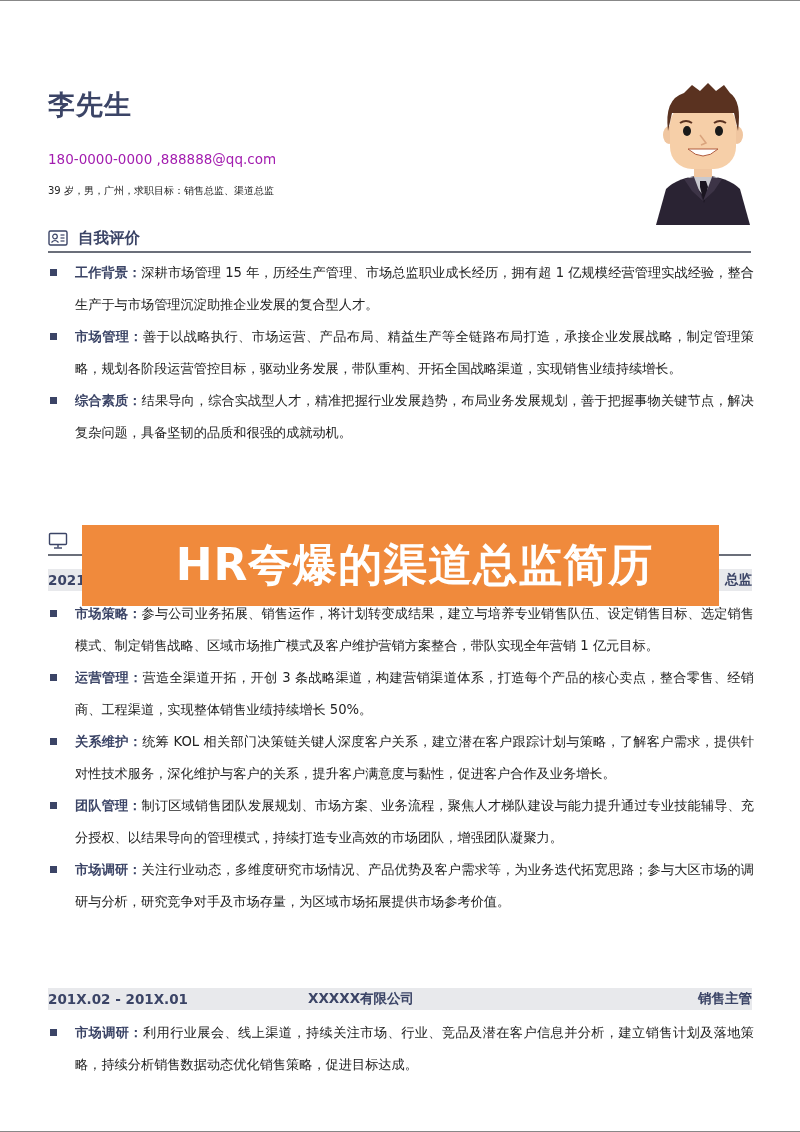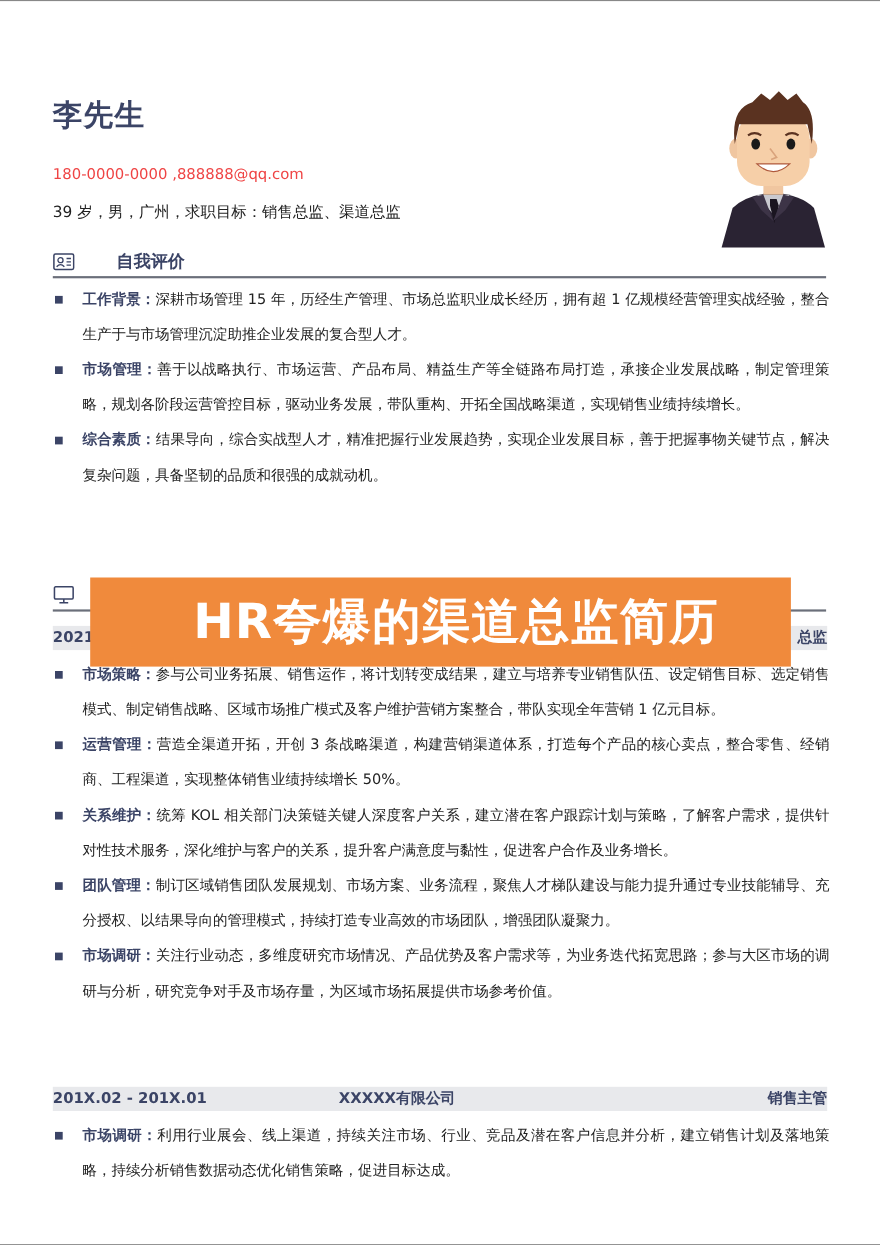--- a/index.html
+++ b/index.html
@@ -13,25 +13,25 @@
   }
   .page { position: relative; width: 800px; height: 1130px; }
 
   .name {
     position: absolute; left: 48px; top: 86px;
     font-size: 27px; font-weight: bold; color: #3b4466;
     letter-spacing: 1px;
   }
   .contact {
     position: absolute; left: 48px; top: 150px;
-    font-size: 13.5px; color: #ef4444;
+    font-size: 13.5px; color: #a21caf;
   }
   .basic {
     position: absolute; left: 48px; top: 183px;
-    font-size: 14px; color: #222;
+    font-size: 10px; color: #222;
   }
 
   .avatar { position: absolute; left: 648px; top: 76px; width: 110px; height: 150px; }
 
   .section-head {
     position: absolute; left: 48px; width: 703px; height: 28px;
     border-bottom: 2px solid #6b6f7a;
     display: flex; align-items: center;
   }
   .section-head .sicon { width: 20px; height: 18px; margin-right: 10px; }
@@ -94,21 +94,21 @@
     <path d="M66 46 Q72 42 78 46" stroke="#5a3220" stroke-width="2" fill="none"></path>
 
     <ellipse cx="39" cy="54" rx="4" ry="5" fill="#1a1a1a"></ellipse>
     <ellipse cx="71" cy="54" rx="4" ry="5" fill="#1a1a1a"></ellipse>
 
     <path d="M52 58 L58 66 L53 68" stroke="#d9a37c" stroke-width="1.5" fill="none"></path>
 
     <path d="M40 72 Q55 86 70 72 Z" fill="#ffffff" stroke="#b05a3c" stroke-width="1"></path>
   </svg>
 
-  <div class="section-head" style="top:224px;gap:28px;">
+  <div class="section-head" style="top:224px;">
     <svg class="sicon" viewBox="0 0 20 18">
       <rect x="1" y="2" width="18" height="14" rx="1.5" fill="none" stroke="#3b4466" stroke-width="1.4"></rect>
       <circle cx="7" cy="7.5" r="2.3" fill="none" stroke="#3b4466" stroke-width="1.2"></circle>
       <path d="M3.5 13.5 Q7 9.5 10.5 13.5" fill="none" stroke="#3b4466" stroke-width="1.2"></path>
       <line x1="12.5" y1="6" x2="16.5" y2="6" stroke="#3b4466" stroke-width="1.2"></line>
       <line x1="12.5" y1="9" x2="16.5" y2="9" stroke="#3b4466" stroke-width="1.2"></line>
       <line x1="12.5" y1="12" x2="16.5" y2="12" stroke="#3b4466" stroke-width="1.2"></line>
     </svg>
     <span class="stitle">自我评价</span>
   </div>
@@ -117,21 +117,21 @@
     <div class="item">
       <span class="bullet"></span>
       <span class="label">工作背景：</span><span>深耕市场管理 15 年，历经生产管理、市场总监职业成长经历，拥有超 1 亿规模经营管理实战经验，整合生产于与市场管理沉淀助推企业发展的复合型人才。</span>
     </div>
     <div class="item">
       <span class="bullet"></span>
       <span class="label">市场管理：</span><span>善于以战略执行、市场运营、产品布局、精益生产等全链路布局打造，承接企业发展战略，制定管理策略，规划各阶段运营管控目标，驱动业务发展，带队重构、开拓全国战略渠道，实现销售业绩持续增长。</span>
     </div>
     <div class="item">
       <span class="bullet"></span>
-      <span class="label">综合素质：</span><span>结果导向，综合实战型人才，精准把握行业发展趋势，实现企业发展目标，善于把握事物关键节点，解决复杂问题，具备坚韧的品质和很强的成就动机。</span>
+      <span class="label">综合素质：</span><span>结果导向，综合实战型人才，精准把握行业发展趋势，布局业务发展规划，善于把握事物关键节点，解决复杂问题，具备坚韧的品质和很强的成就动机。</span>
     </div>
   </div>
 
   <div class="section-head" style="top:527px;">
     <svg class="sicon" viewBox="0 0 20 18">
       <rect x="1.5" y="1.5" width="17" height="11" rx="1" fill="none" stroke="#3b4466" stroke-width="1.4"></rect>
       <line x1="10" y1="12.5" x2="10" y2="15.5" stroke="#3b4466" stroke-width="1.4"></line>
       <line x1="6" y1="16" x2="14" y2="16" stroke="#3b4466" stroke-width="1.4"></line>
     </svg>
   </div>

